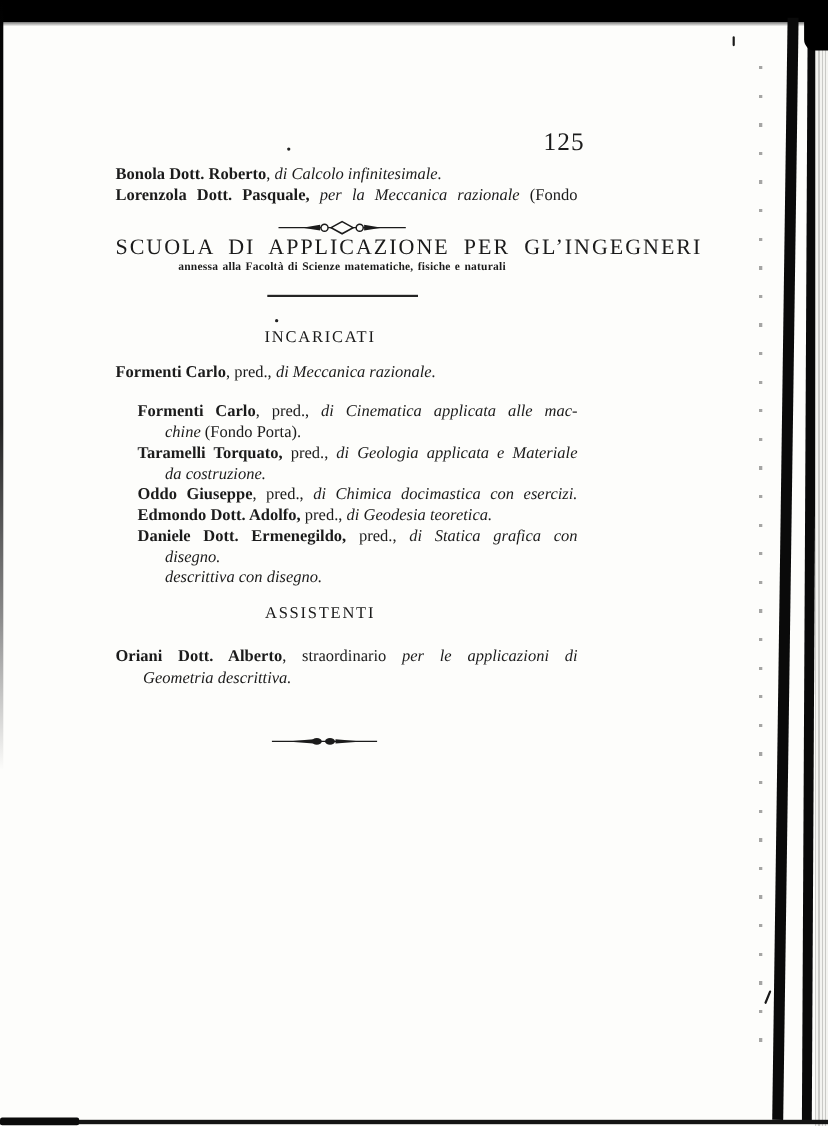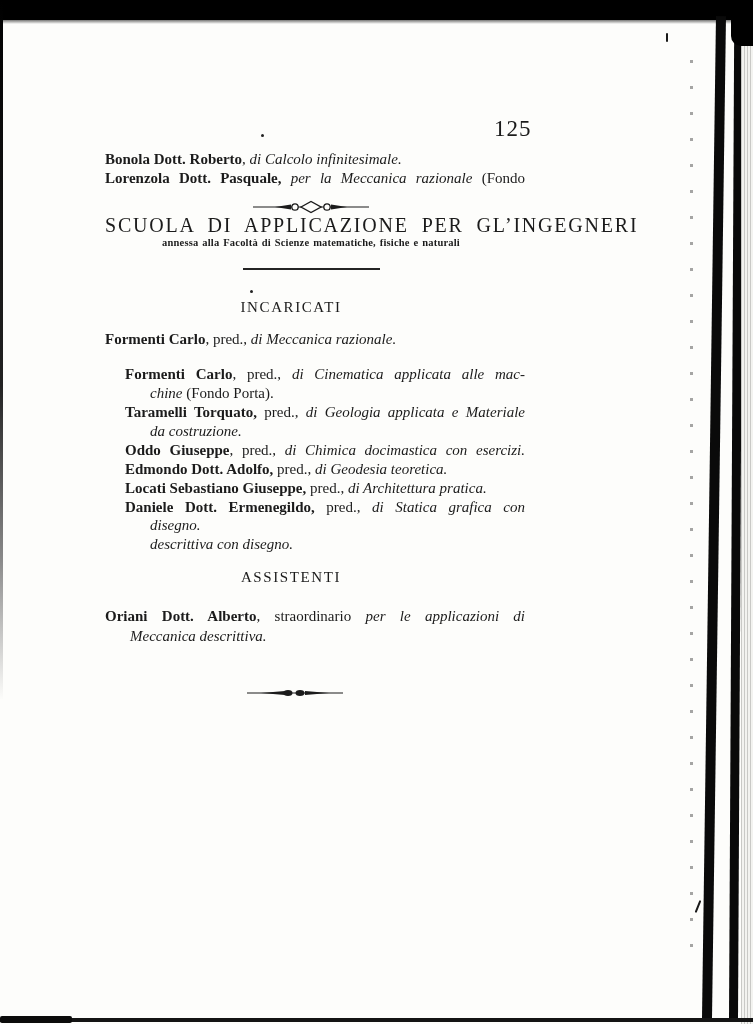--- a/index.html
+++ b/index.html
@@ -102,30 +102,29 @@
       <div class="tline"><span class="s-b">Formenti Carlo</span><span class="s-r">, pred., </span><span class="s-i">di Meccanica razionale.</span></div>
     </div>
 
   <div class="inc-lines">
       <div class="tline full"><span class="s-b">Formenti Carlo</span><span class="s-r">, pred., </span><span class="s-i">di Cinematica applicata alle mac-</span></div>
       <div class="tline indent"><span class="s-i">chine </span><span class="s-r">(Fondo Porta).</span></div>
       <div class="tline full"><span class="s-b">Taramelli Torquato,</span><span class="s-r"> pred., </span><span class="s-i">di Geologia applicata e Materiale</span></div>
       <div class="tline indent"><span class="s-i">da costruzione.</span></div>
       <div class="tline full"><span class="s-b">Oddo Giuseppe</span><span class="s-r">, pred., </span><span class="s-i">di Chimica docimastica con esercizi.</span></div>
       <div class="tline"><span class="s-b">Edmondo Dott. Adolfo,</span><span class="s-r"> pred., </span><span class="s-i">di Geodesia teoretica.</span></div>
-      <div class="tline"><span class="s-b">Locati Sebastiano Giuseppe,</span><span class="s-r"> pred., </span><span class="s-i">di Architettura pratica.</span></div>
       <div class="tline full"><span class="s-b">Daniele Dott. Ermenegildo,</span><span class="s-r"> pred., </span><span class="s-i">di Statica grafica con</span></div>
       <div class="tline indent"><span class="s-i">disegno.</span></div>
       <div class="tline indent"><span class="s-i">descrittiva con disegno.</span></div>
     </div>
 
   <div class="sec-heading assistenti">ASSISTENTI</div>
   <div class="ass-lines">
       <div class="tline full"><span class="s-b">Oriani Dott. Alberto</span><span class="s-r">, straordinario </span><span class="s-i">per le applicazioni di</span></div>
-      <div class="tline indent"><span class="s-i">Meccanica descrittiva.</span></div>
+      <div class="tline indent"><span class="s-i">Geometria descrittiva.</span></div>
     </div>
 
   <svg class="ornament2" viewBox="0 0 96 10" xmlns="http://www.w3.org/2000/svg">
     <line x1="0" y1="5" x2="96" y2="5" stroke="#1b1b1b" stroke-width="1.2"></line>
     <polygon points="14,5 38,3 38,7" fill="#1b1b1b"></polygon>
     <polygon points="82,5 58,3 58,7" fill="#1b1b1b"></polygon>
     <ellipse cx="41" cy="5" rx="4.5" ry="3" fill="#1b1b1b"></ellipse>
     <ellipse cx="53" cy="5" rx="4.5" ry="3" fill="#1b1b1b"></ellipse>
   </svg>
 </div>

